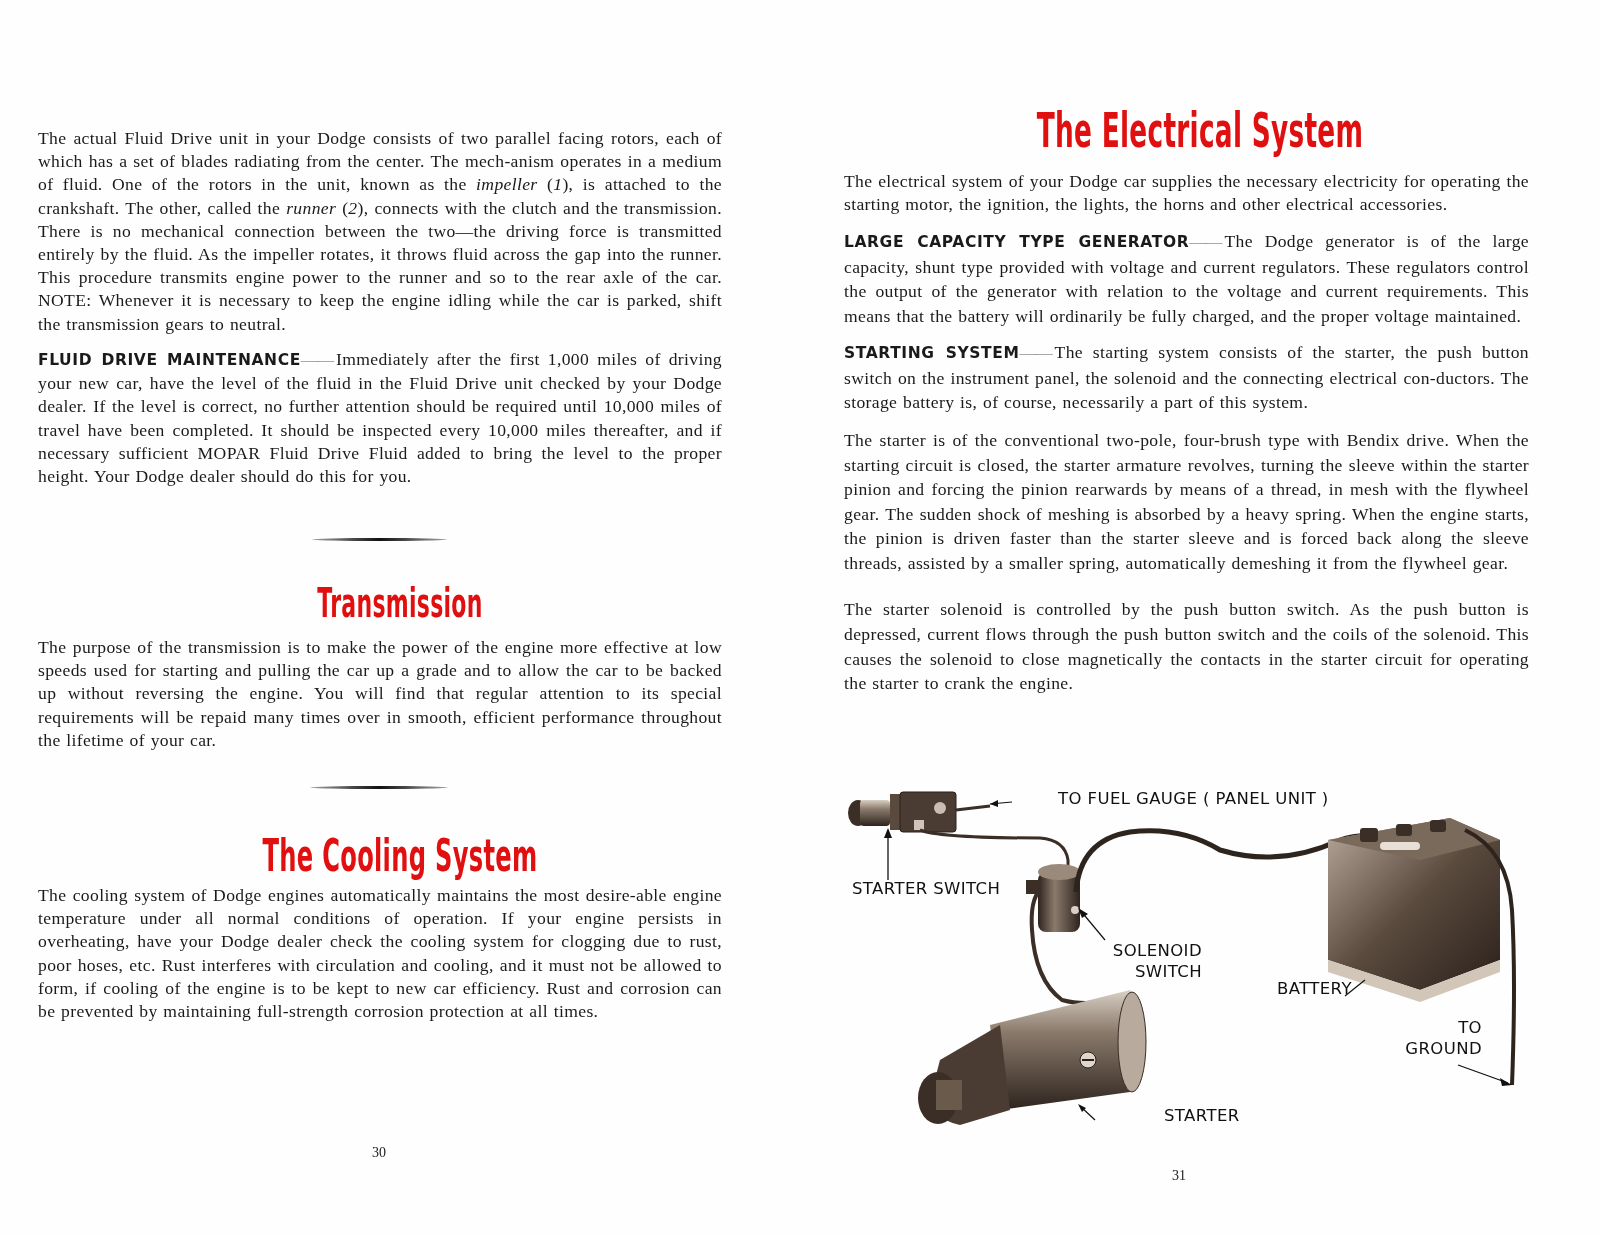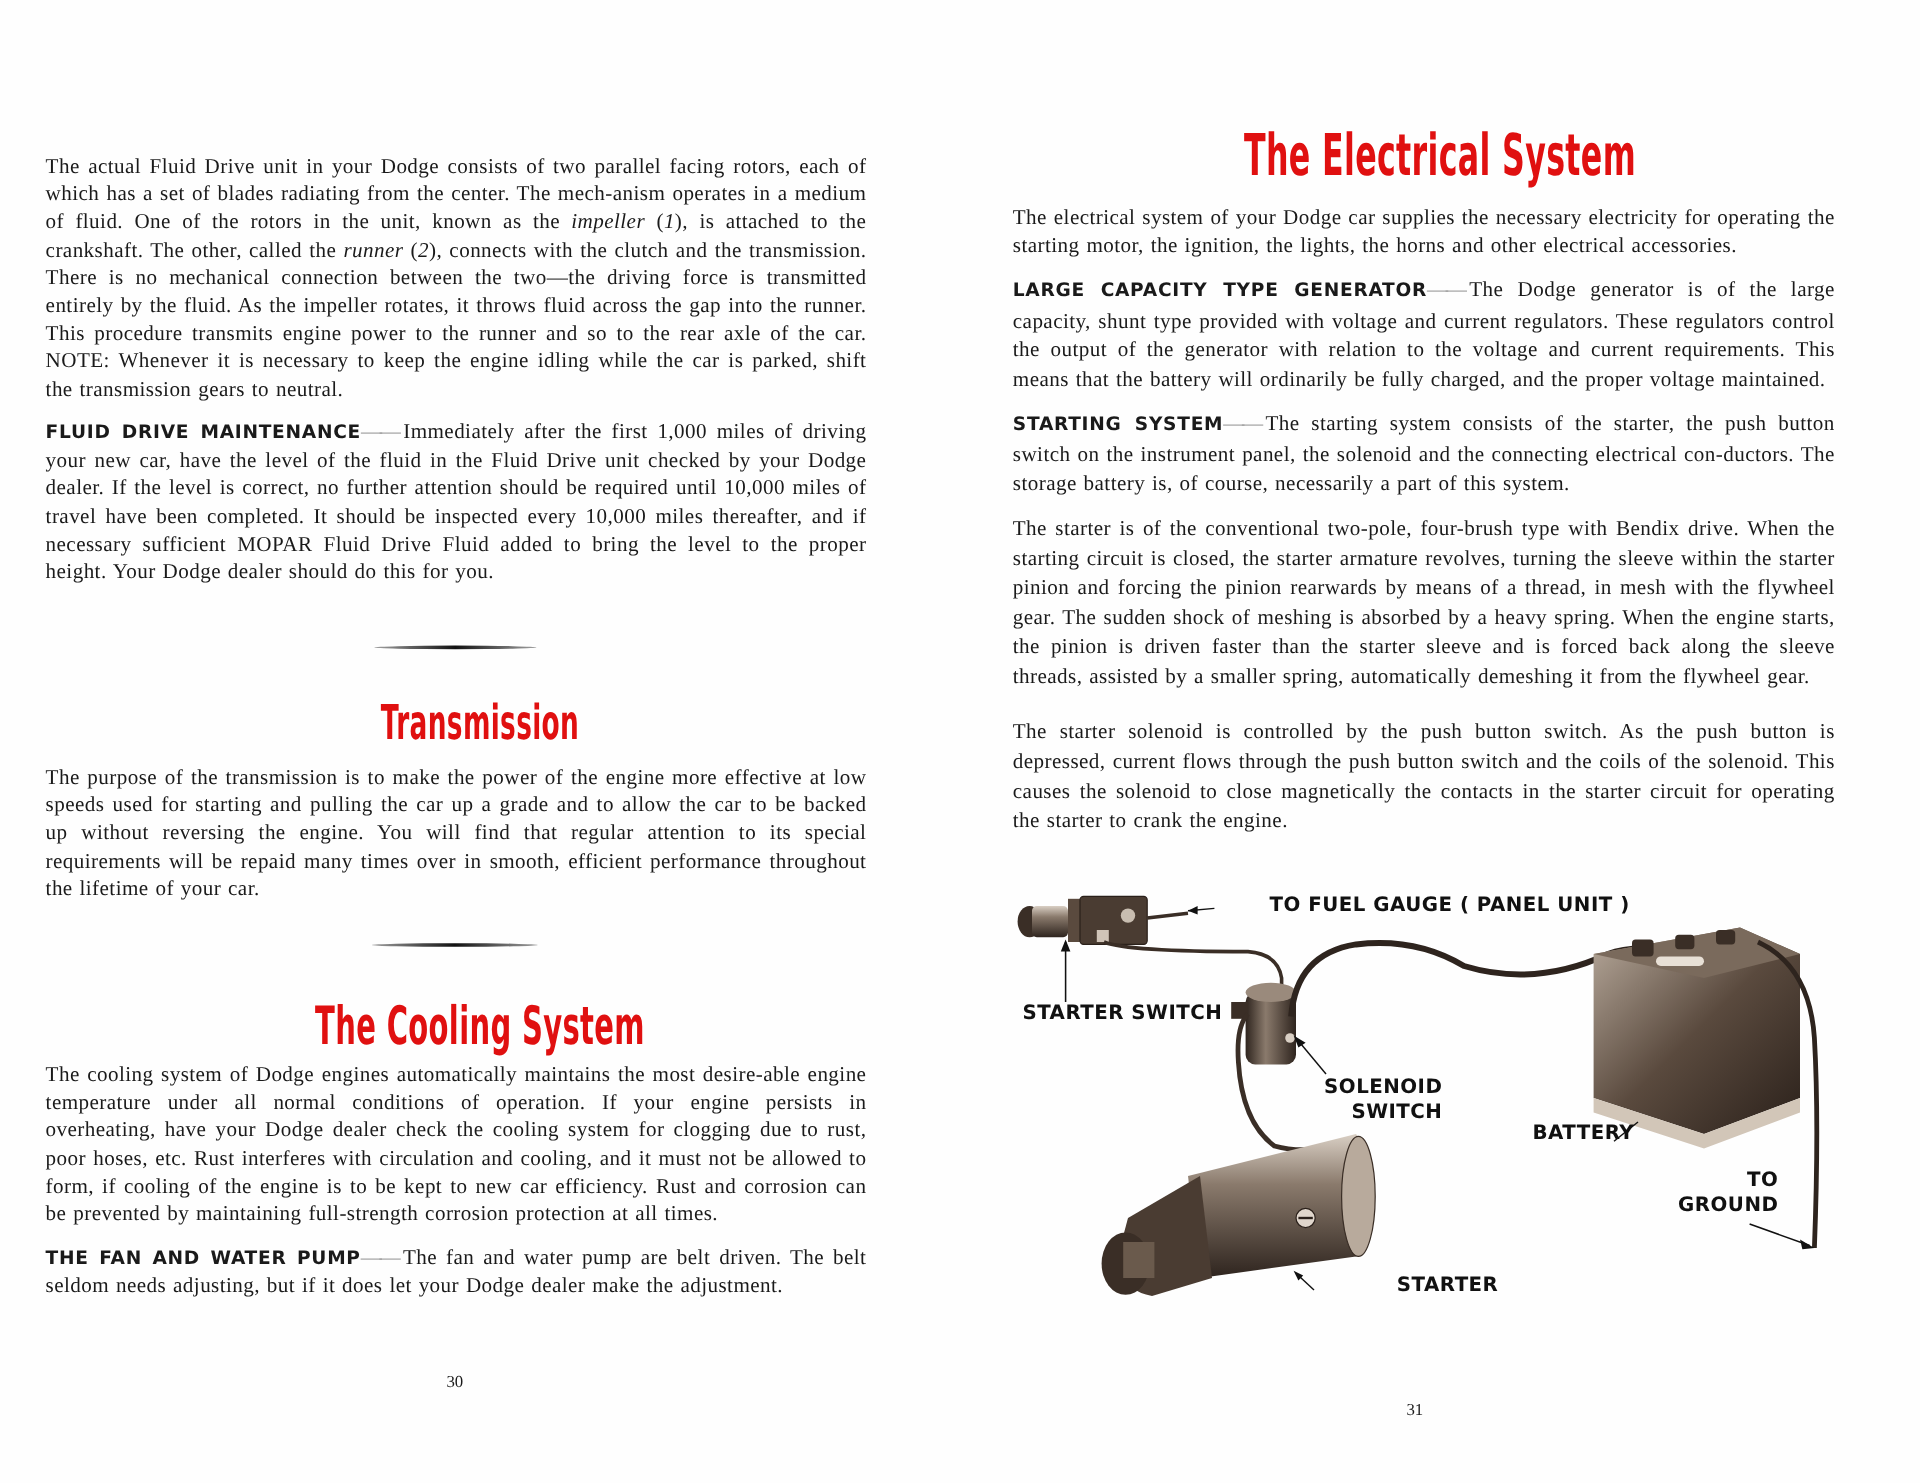--- a/index.html
+++ b/index.html
@@ -27,21 +27,21 @@
     position: absolute; left: 0; right: 0; text-align: center; color: #e01010;
     font-family: "DejaVu Sans", "Liberation Sans", sans-serif; font-weight: bold;
     transform: scaleX(0.55); transform-origin: center; letter-spacing: 0.5px;
   }
   .rule {
     position: absolute; height: 3px; border-radius: 50%;
     background: linear-gradient(to right, rgba(20,20,20,0.4), #111 50%, rgba(20,20,20,0.4));
   }
   .pagenum { position: absolute; font-size: 14px; }
   em { font-style: italic; }
-  .diagram { position: absolute; left: 40px; top: 735px; width: 700px; height: 365px; font-weight: bold; }
+  .diagram { position: absolute; left: 40px; top: 780px; width: 700px; height: 365px; }
   .lbl {
     position: absolute; font-family: "DejaVu Sans", "Liberation Sans", sans-serif;
     font-size: 16.5px; letter-spacing: 0.4px; color: #111; white-space: nowrap; line-height: 21px;
   }
   .lbl.center { text-align: right; }
 </style>
 </head>
 <body>
 
 <div class="page left">
@@ -55,21 +55,20 @@
   <div class="rule" style="left:312px; width:135px; top:538px;"></div>
   <div class="heading" style="top:580px; font-size:40px;">Transmission</div>
   <div class="col" style="top:636px;">
     <p>The purpose of the transmission is to make the power of the engine more effective at low speeds used for starting and pulling the car up a grade and to allow the car to be backed up without reversing the engine. You will find that regular attention to its special requirements will be repaid many times over in smooth, efficient performance throughout the lifetime of your car.</p>
   </div>
 
   <div class="rule" style="left:310px; width:138px; top:786px;"></div>
   <div class="heading" style="top:830px; font-size:44px;">The Cooling System</div>
   <div class="col" style="top:884px;">
     <p>The cooling system of Dodge engines automatically maintains the most desire-able engine temperature under all normal conditions of operation. If your engine persists in overheating, have your Dodge dealer check the cooling system for clogging due to rust, poor hoses, etc. Rust interferes with circulation and cooling, and it must not be allowed to form, if cooling of the engine is to be kept to new car efficiency. Rust and corrosion can be prevented by maintaining full-strength corrosion protection at all times.</p>
-    <p style="margin-top:13px;"><span class="runin">THE FAN AND WATER PUMP</span><span class="dash">——</span><span>The fan and water pump are belt driven. The belt seldom needs adjusting, but if it does let your Dodge dealer make the adjustment.</span></p>
   </div>
 
   <div class="pagenum" style="left:372px; top:1145px;">30</div>
 </div>
 
 <div class="page right">
   <div class="heading" style="top:102px; font-size:48px;">The Electrical System</div>
   <div class="col" style="top:170px;">
     <p>The electrical system of your Dodge car supplies the necessary electricity for operating the starting motor, the ignition, the lights, the horns and other electrical accessories.</p>
     <p style="margin-top:13px; line-height:24.5px;"><span class="runin">LARGE CAPACITY TYPE GENERATOR</span><span class="dash">——</span><span>The Dodge generator is of the large capacity, shunt type provided with voltage and current regulators. These regulators control the output of the generator with relation to the voltage and current requirements. This means that the battery will ordinarily be fully charged, and the proper voltage maintained.</span></p>

